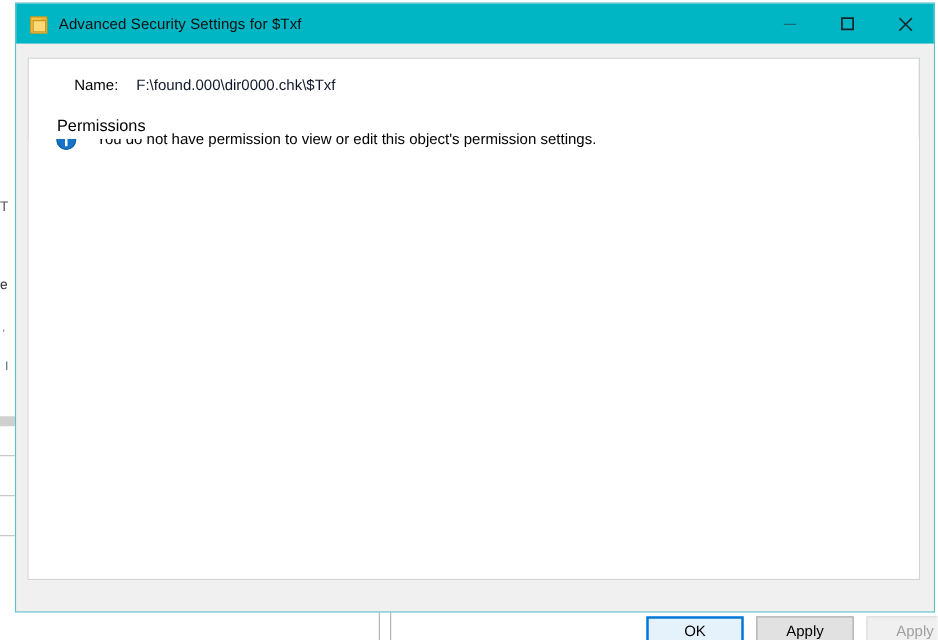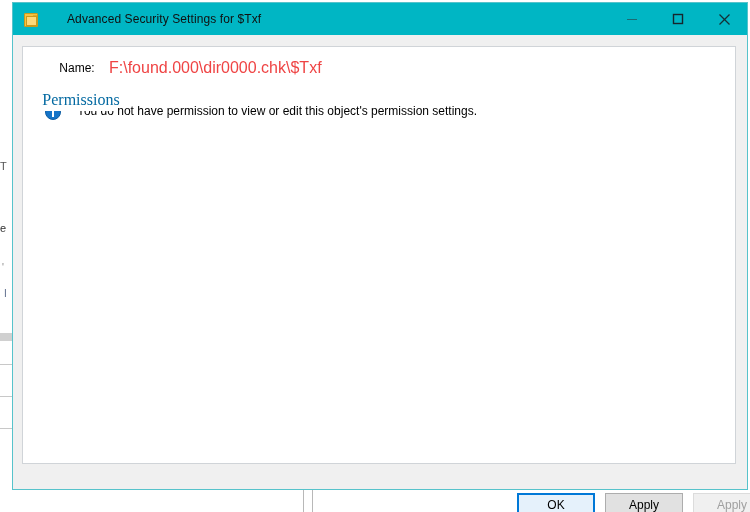--- a/index.html
+++ b/index.html
@@ -82,21 +82,20 @@
     box-shadow: 0 0 0 0 rgba(0,0,0,0);
   }
 
   
   #titlebar {
     position: relative;
     height: 32px;
     background: #00b6c4;
     display: flex;
     align-items: center;
-    gap: 20px;
   }
   #title-icon {
     width: 16px; height: 16px;
     margin-left: 10px;
     margin-right: 8px;
     position: relative;
     flex: none;
   }
   #title-icon .folder-back {
     position:absolute; left:1px; top:2px; width:12px; height:12px;
@@ -164,44 +163,43 @@
     display: flex;
     align-items: center;
   }
   #name-label {
     margin-left: 22px;
     width: 64px;
     font-size: 12px;
     color: #000;
   }
   #name-value {
-    font-size: 16px;
-    color: #ef4444;
+    font-size: 12px;
+    color: #0f172a;
     white-space: nowrap;
   }
 
   
   #tabstrip {
     position: absolute;
     left: 0; top: 42px;
     width: 712px; height: 23px;
   }
   .tab {
     position: absolute;
     top: 0;
     height: 22px;
     box-sizing: border-box;
     display: flex;
     align-items: center;
     justify-content: center;
-    font-size: 16px;
-    color: #0369a1;
+    font-size: 13px;
+    color: #000000;
     cursor: default;
     white-space: nowrap;
-    font-family: Liberation Serif, serif;
   }
   .tab.active {
     background: #ffffff;
     border: 1px solid #ffffff;
     border-bottom: 1px solid #ffffff;
     z-index: 2;
   }
   .tab.inactive {
     background: #f2f2f2;
     border: 1px solid #d4d4d4;

